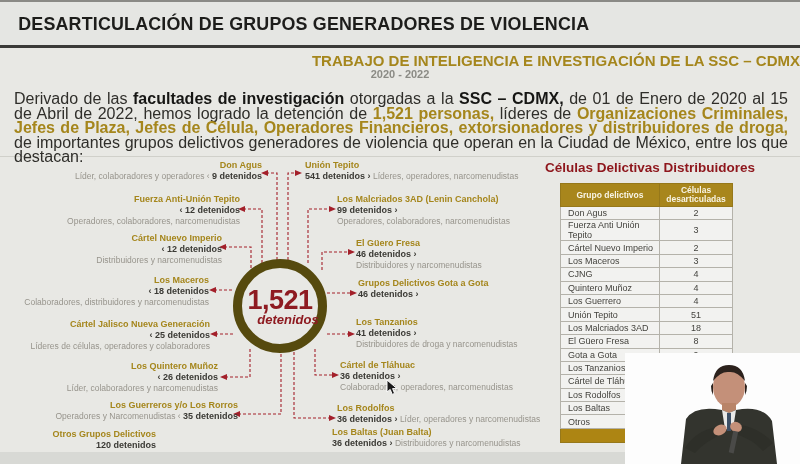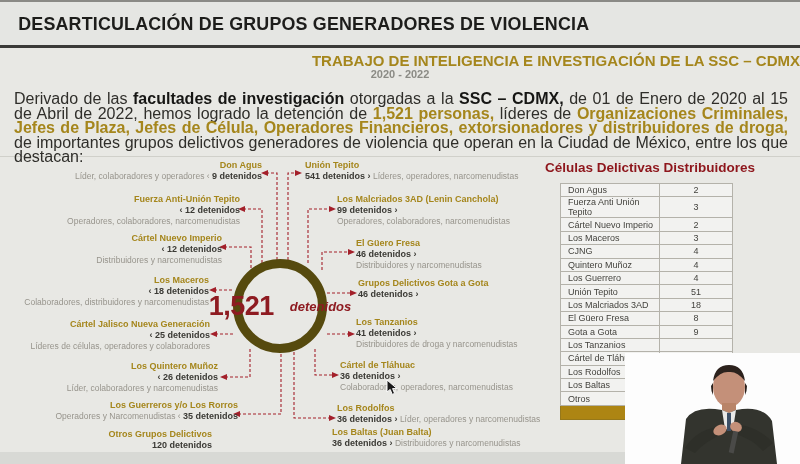--- a/index.html
+++ b/index.html
@@ -31,21 +31,21 @@
   
   .co{position:absolute;font-size:8.5px;line-height:11px;z-index:3;white-space:nowrap;}
   .co-l{text-align:right;}
   .co-name{color:#a5861c;font-weight:bold;font-size:9px;}
   .co-count{color:#3b3a35;font-weight:bold;font-size:9px;}
   .co-desc{color:#97948c;}
 
   
   .circle{left:233px;top:259px;width:76px;height:76px;border:9px solid #564a0e;
           border-radius:50%;background:#e8e8e4;z-index:3;
-          display:flex;flex-direction:row;align-items:center;justify-content:center;}
+          display:flex;flex-direction:column;align-items:center;justify-content:center;}
   .circle-num{font-size:27px;font-weight:bold;color:#8e1b21;line-height:26px;letter-spacing:-.5px;}
   .circle-lbl{font-size:13px;font-weight:bold;color:#8e1b21;line-height:13px;padding-left:16px;font-style:italic;}
 
   
   .tbl-title{left:545px;top:160px;width:250px;font-size:13.5px;font-weight:bold;
              color:#8e161c;z-index:3;}
   table.cells{position:absolute;left:560px;top:183px;width:173px;border-collapse:collapse;
               z-index:3;background:#f2f2f0;border:1px solid #a9a79f;}
   table.cells th{background:#a8861c;color:#f8f4e4;font-size:8.5px;font-weight:bold;
                  padding:2px 1px;border:1px solid #96781a;line-height:9px;height:18px;}
@@ -142,21 +142,21 @@
 </div>
 <div class="co co-l" style="top:361px;right:582px;">
   <div class="co-name">Los Quintero Muñoz</div>
   <div class="co-count">‹ 26 detenidos</div>
   <div class="co-desc">Líder, colaboradores y narcomenudistas</div>
 </div>
 <div class="co co-l" style="top:400px;right:562px;">
   <div class="co-name">Los Guerreros y/o Los Rorros</div>
   <div><span class="co-desc">Operadores y Narcomenudistas ‹</span> <span class="co-count">35 detenidos</span></div>
 </div>
-<div class="co co-l" style="top:429px;right:588px;">
+<div class="co co-l" style="top:429px;right:644px;">
   <div class="co-name">Otros Grupos Delictivos</div>
   <div class="co-count">120 detenidos</div>
 </div>
 
 <div class="co" style="top:160px;left:305px;">
   <div class="co-name">Unión Tepito</div>
   <div><span class="co-count">541 detenidos ›</span> <span class="co-desc">Líderes, operadores, narcomenudistas</span></div>
 </div>
 <div class="co" style="top:194px;left:337px;">
   <div class="co-name">Los Malcriados 3AD (Lenin Canchola)</div>
@@ -192,20 +192,24 @@
 </div>
 
 <div class="abs circle">
   <div class="circle-num">1,521</div>
   <div class="circle-lbl">detenidos</div>
 </div>
 
 <div class="abs tbl-title">Células Delictivas Distribuidores</div>
 <table class="cells">
   <tbody>
+      <tr>
+    <th>Grupo delictivos</th>
+    <th>Células desarticuladas</th>
+  </tr>
   <tr>
         <td>Don Agus</td>
         <td class="val">2</td>
       </tr>
   <tr>
         <td>Fuerza Anti Unión Tepito</td>
         <td class="val">3</td>
       </tr>
   <tr>
         <td>Cártel Nuevo Imperio</td>

